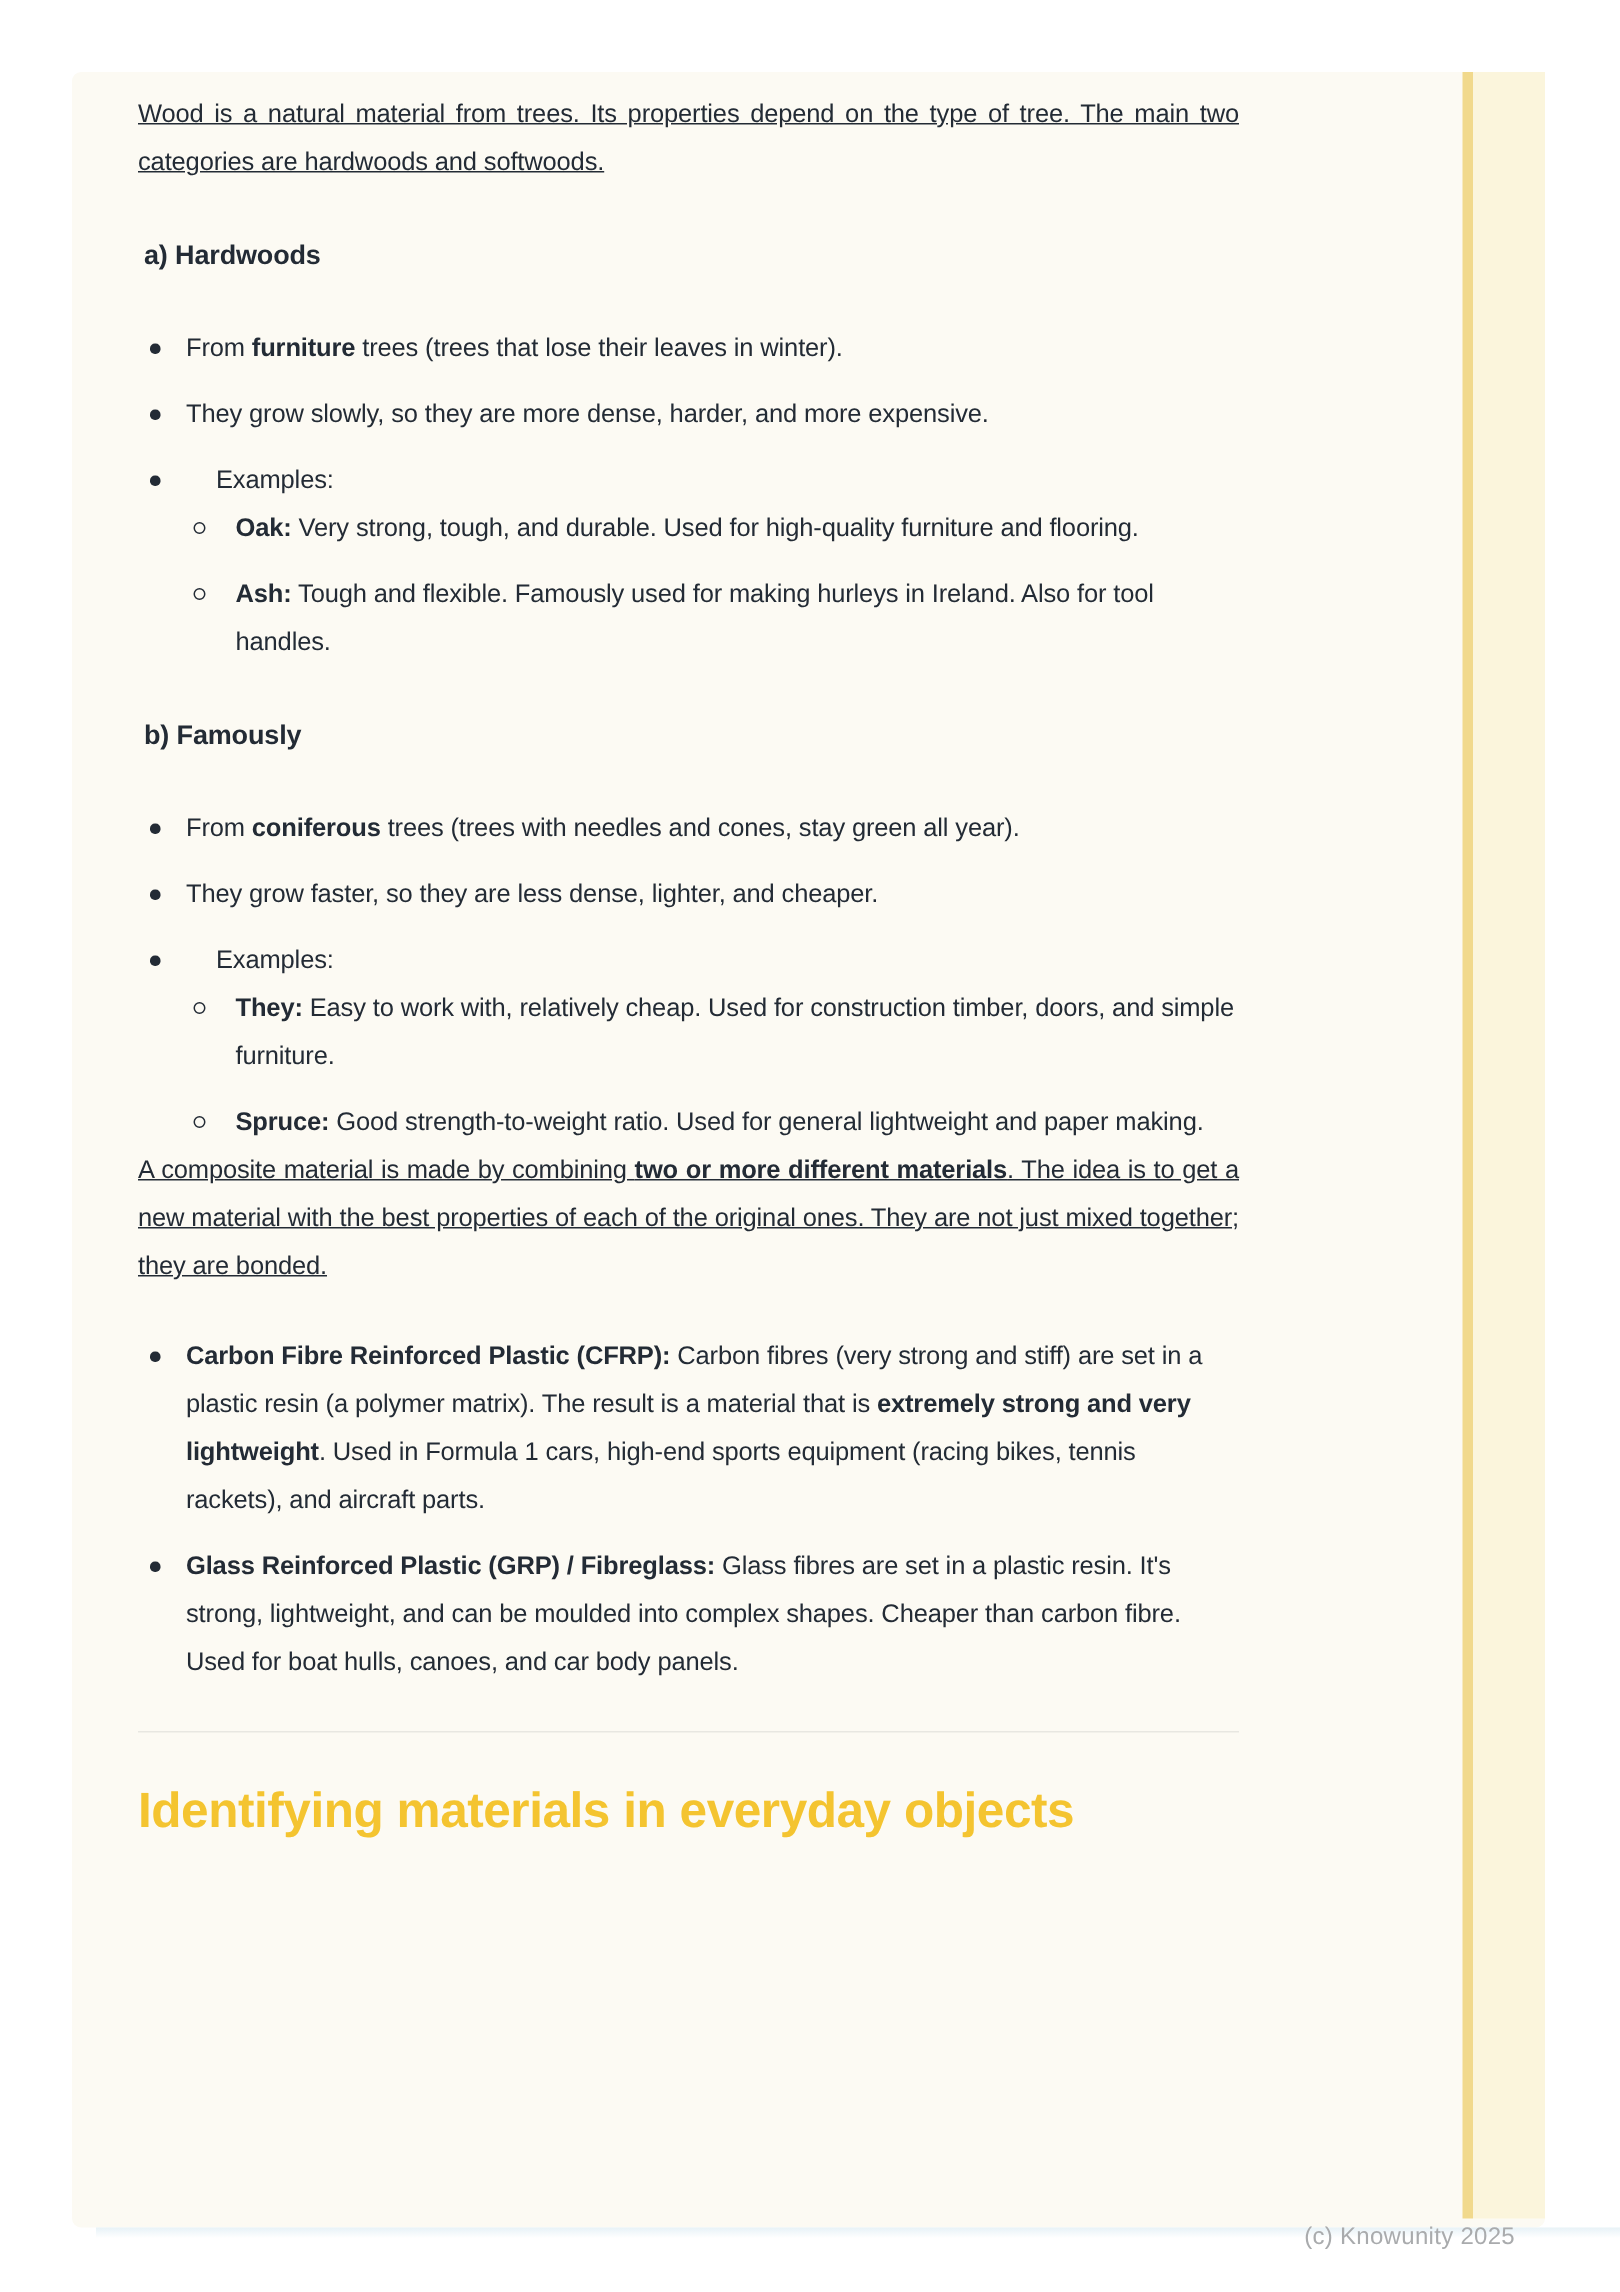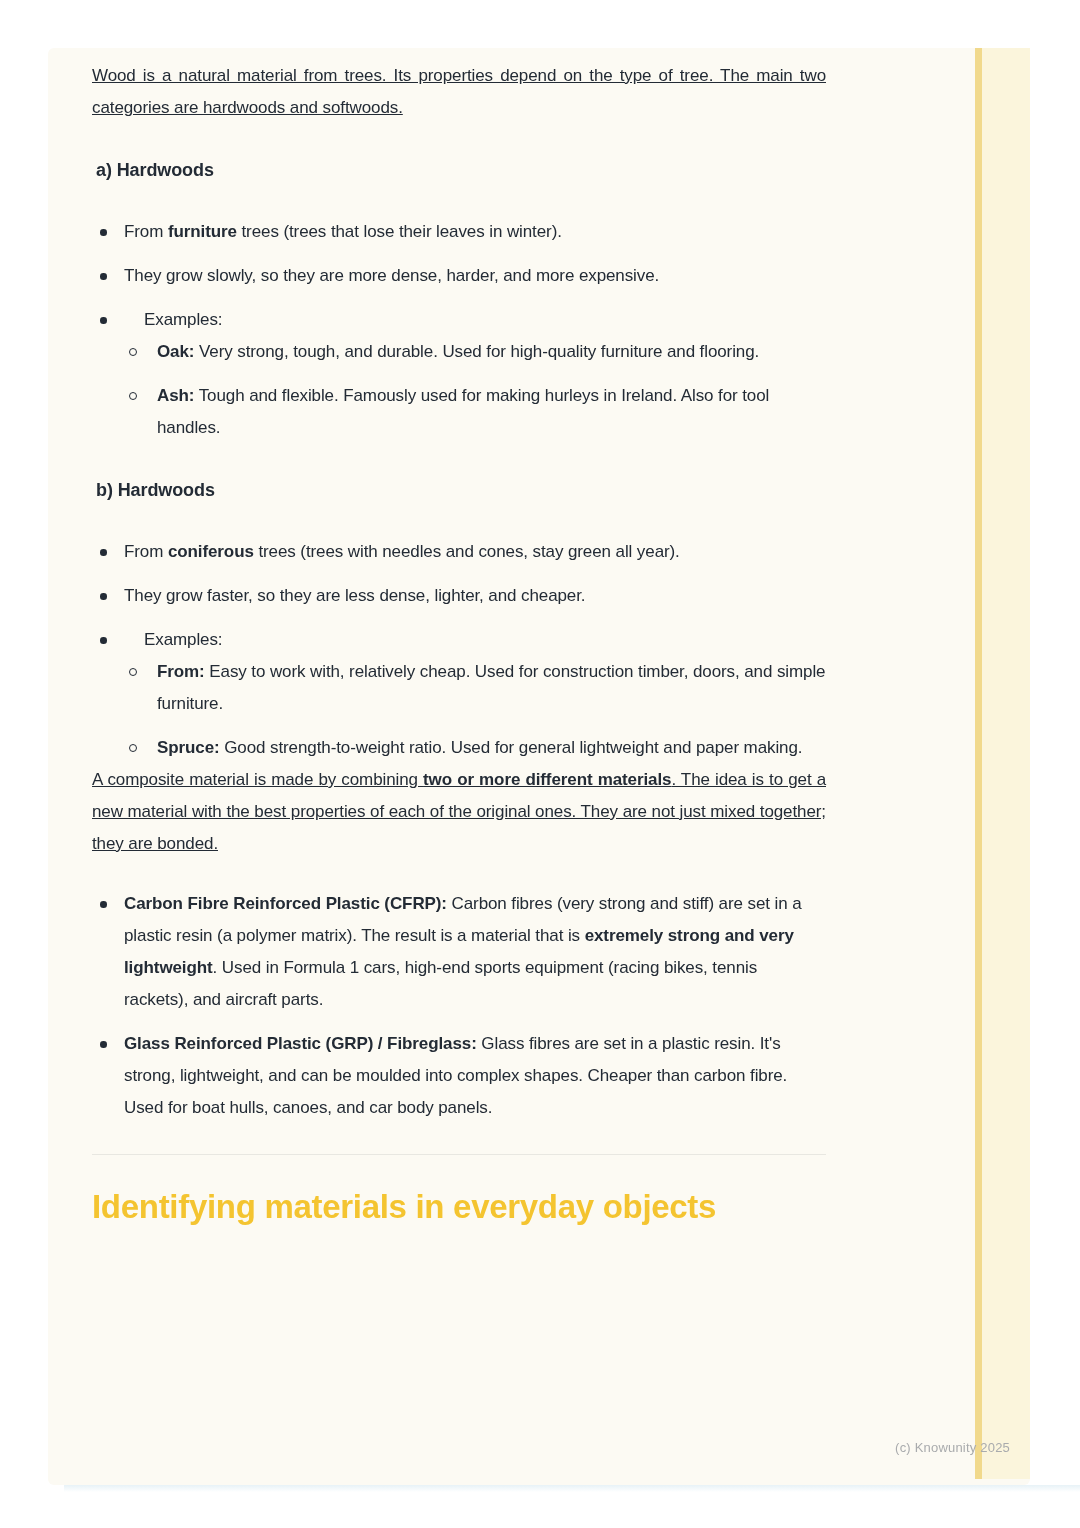--- a/index.html
+++ b/index.html
@@ -40,22 +40,22 @@
   .bottom-edge {
     position: absolute;
     left: 64px; top: 1485px;
     width: 1016px; height: 7px;
     background: linear-gradient(to bottom, var(--bottom-edge, #E7F2F7), #ffffff);
     z-index: 2;
   }
 
   .watermark {
     position: absolute;
-    top: 1440px; right: 70px;
-    font-size: 13px;
+    top: 1484px; right: 70px;
+    font-size: 16px;
     line-height: 16px;
     color: var(--muted, #A9ABAD);
     z-index: 5;
     letter-spacing: 0.2px;
   }
 
   .content {
     position: relative;
     z-index: 2;
     padding: 12px 0 0 44px;
@@ -161,38 +161,38 @@
           <div class="li">
             <span class="marker m2"></span>
             <div class="li-text"><strong>Oak:</strong><span> Very strong, tough, and durable. Used for high-quality furniture and flooring.</span></div>
           </div>
           <div class="li">
             <span class="marker m2"></span>
             <div class="li-text"><strong>Ash:</strong><span> Tough and flexible. Famously used for making hurleys in Ireland. Also for tool handles.</span></div>
           </div>
         </div>
       </div>
-      <h3 class="subheading"><strong>b) Hardwoods</strong></h3>
+      <h3 class="subheading"><strong>b) Famously</strong></h3>
       <div class="list l1">
         <div class="li">
           <span class="marker m1"></span>
           <div class="li-text"><span>From </span><strong>coniferous</strong><span> trees (trees with needles and cones, stay green all year).</span></div>
         </div>
         <div class="li">
           <span class="marker m1"></span>
           <div class="li-text"><span>They grow faster, so they are less dense, lighter, and cheaper.</span></div>
         </div>
         <div class="li has-sub">
           <span class="marker m1"></span>
           <div class="li-text"><span>Examples:</span></div>
         </div>
         <div class="list l2">
           <div class="li">
             <span class="marker m2"></span>
-            <div class="li-text"><strong>From:</strong><span> Easy to work with, relatively cheap. Used for construction timber, doors, and simple furniture.</span></div>
+            <div class="li-text"><strong>They:</strong><span> Easy to work with, relatively cheap. Used for construction timber, doors, and simple furniture.</span></div>
           </div>
           <div class="li">
             <span class="marker m2"></span>
             <div class="li-text"><strong>Spruce:</strong><span> Good strength-to-weight ratio. Used for general lightweight and paper making.</span></div>
           </div>
         </div>
       </div>
       <p class="para justify"><span>A composite material is made by combining </span><strong>two or more different materials</strong><span>. The idea is to get a new material with the best properties of each of the original ones. They are not just mixed together; they are bonded.</span></p>
       <div class="list l1">
         <div class="li">

